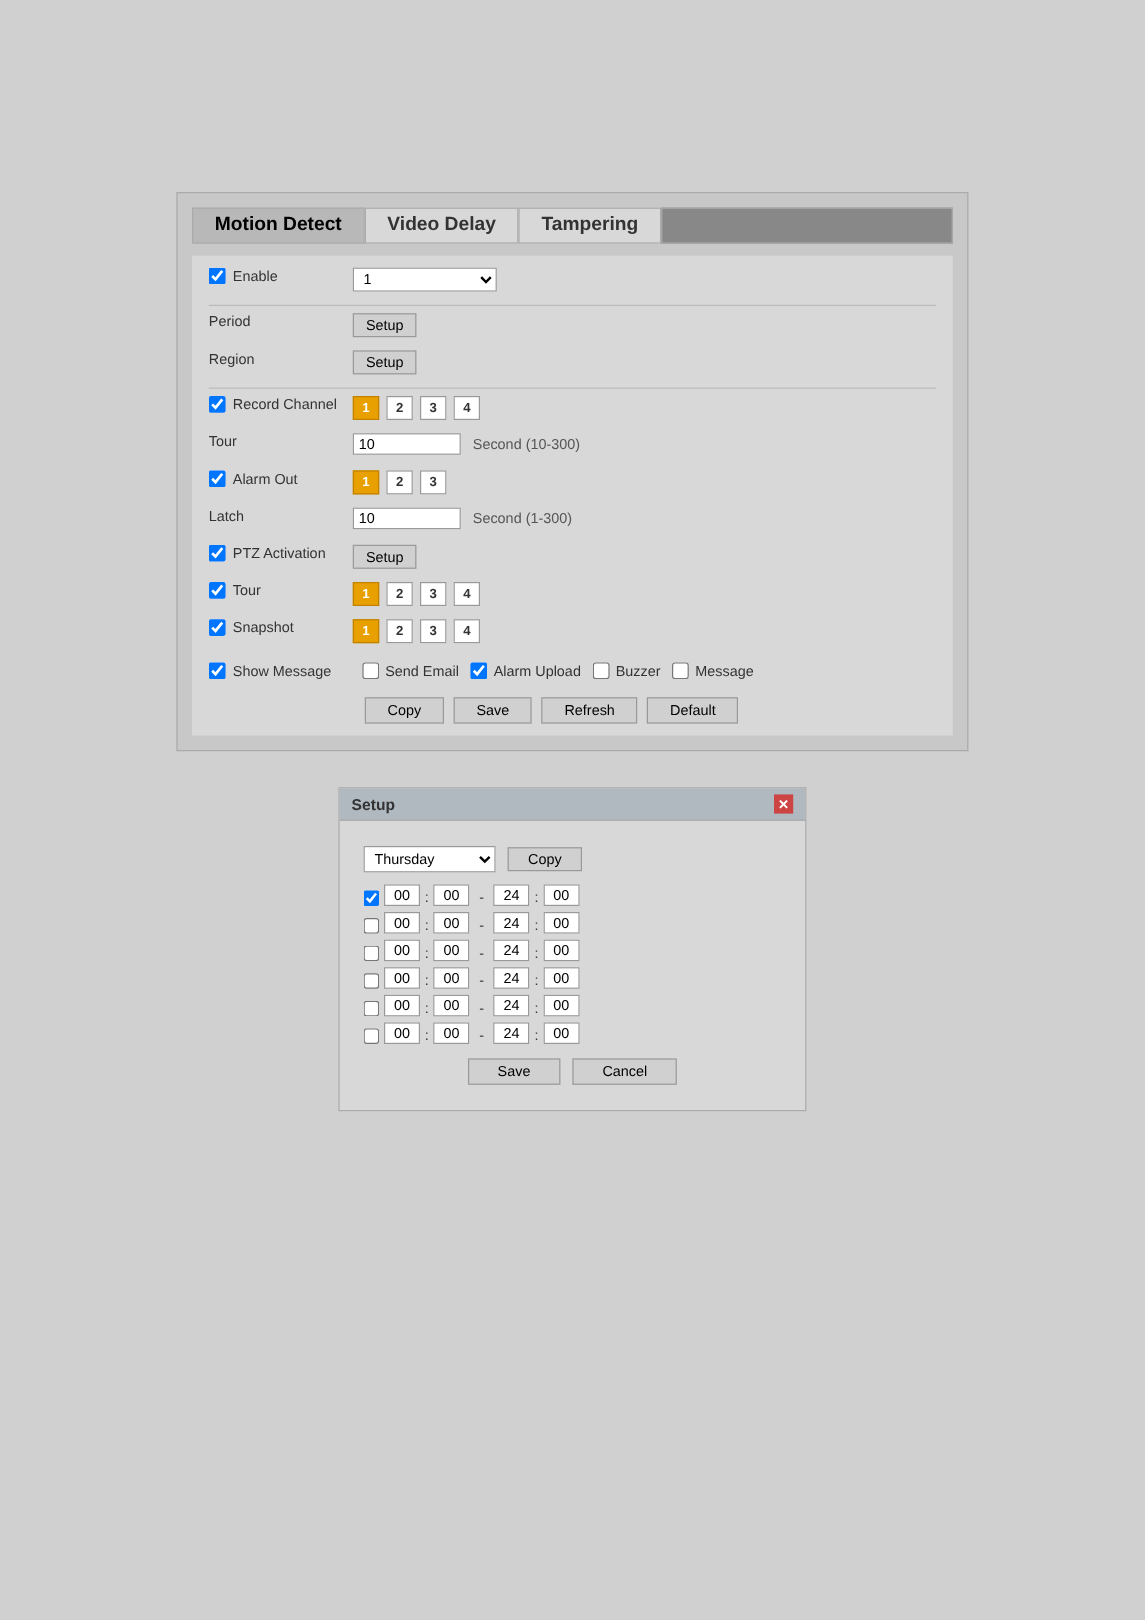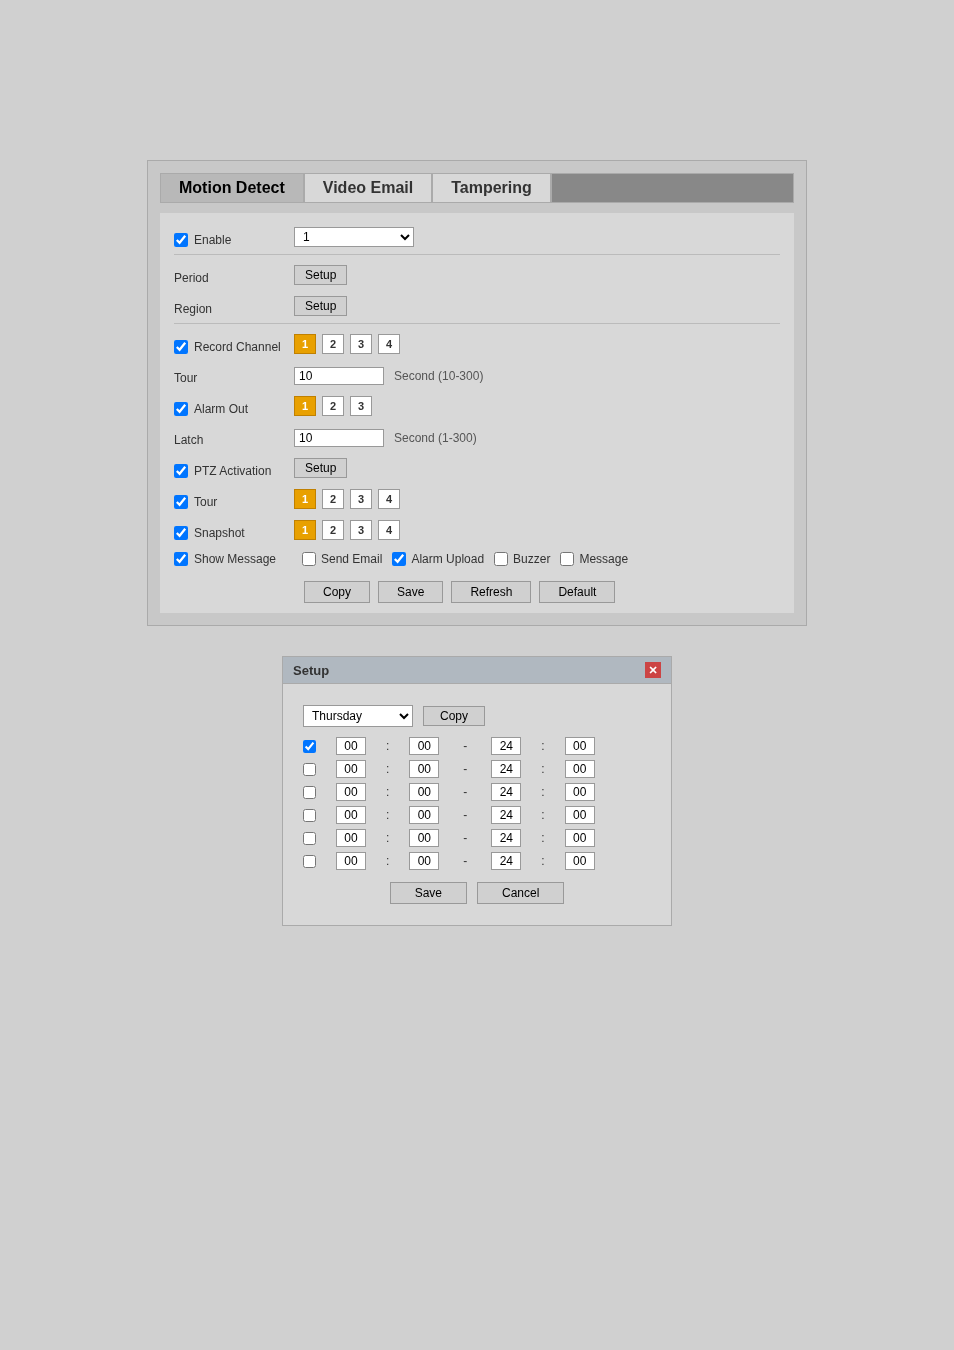--- a/index.html
+++ b/index.html
@@ -49,21 +49,21 @@
       border: 1px solid #aaa;
     }
 
     .form-body {
       background: #d8d8d8;
       padding: 10px 14px;
     }
 
     .form-row {
       display: flex;
-      align-items: flex-end;
+      align-items: flex-start;
       margin-bottom: 7px;
       min-height: 24px;
     }
 
     .form-label {
       width: 120px;
       font-size: 12px;
       color: #333;
       display: flex;
       align-items: center;
@@ -238,22 +238,22 @@
     .dialog-copy-btn {
       padding: 2px 16px;
       background: #d0d0d0;
       border: 1px solid #999;
       cursor: pointer;
       font-size: 12px;
     }
 
     .time-row {
       display: flex;
-      align-items: center;
-      gap: 20px;
+      align-items: flex-end;
+      gap: 4px;
       margin-bottom: 5px;
     }
 
     .time-checkbox {
       width: 13px;
       height: 13px;
     }
 
     .time-input {
       width: 30px;
@@ -288,21 +288,21 @@
       font-size: 12px;
     }
   </style>
 </head>
 <body>
 
 <div class="main-panel">
 
   <div class="tabs-row">
     <div class="tab active">Motion Detect</div>
-    <div class="tab">Video Email</div>
+    <div class="tab">Video Delay</div>
     <div class="tab">Tampering</div>
     <div class="tab-dark"></div>
   </div>
 
   <div class="form-body">
 
     <div class="form-row">
       <div class="form-label">
         <input type="checkbox" class="checkbox-input" checked="" style="">
         <span>Enable</span>

